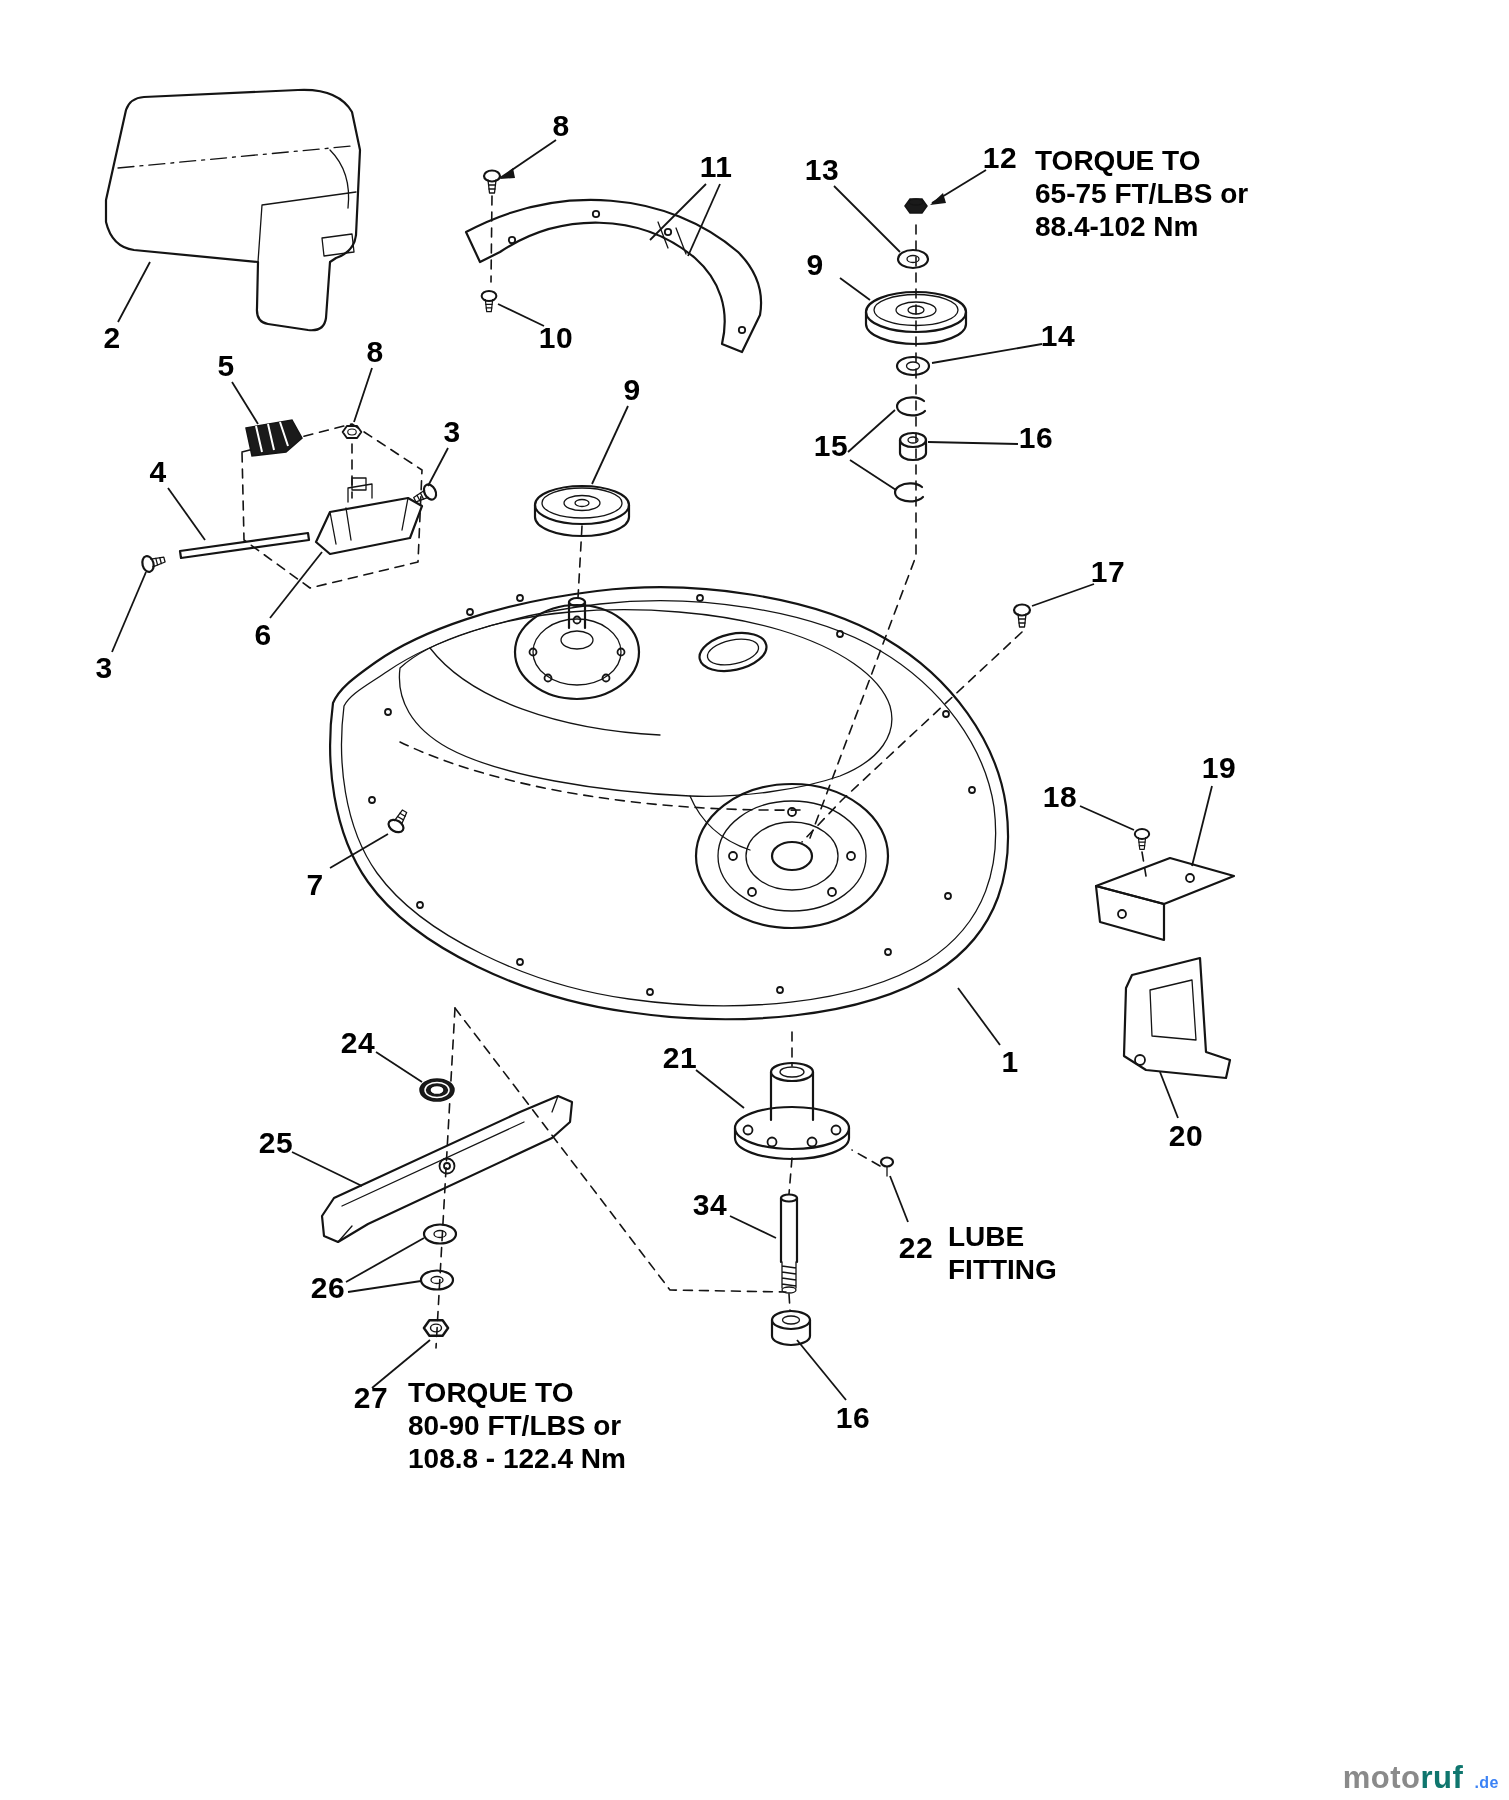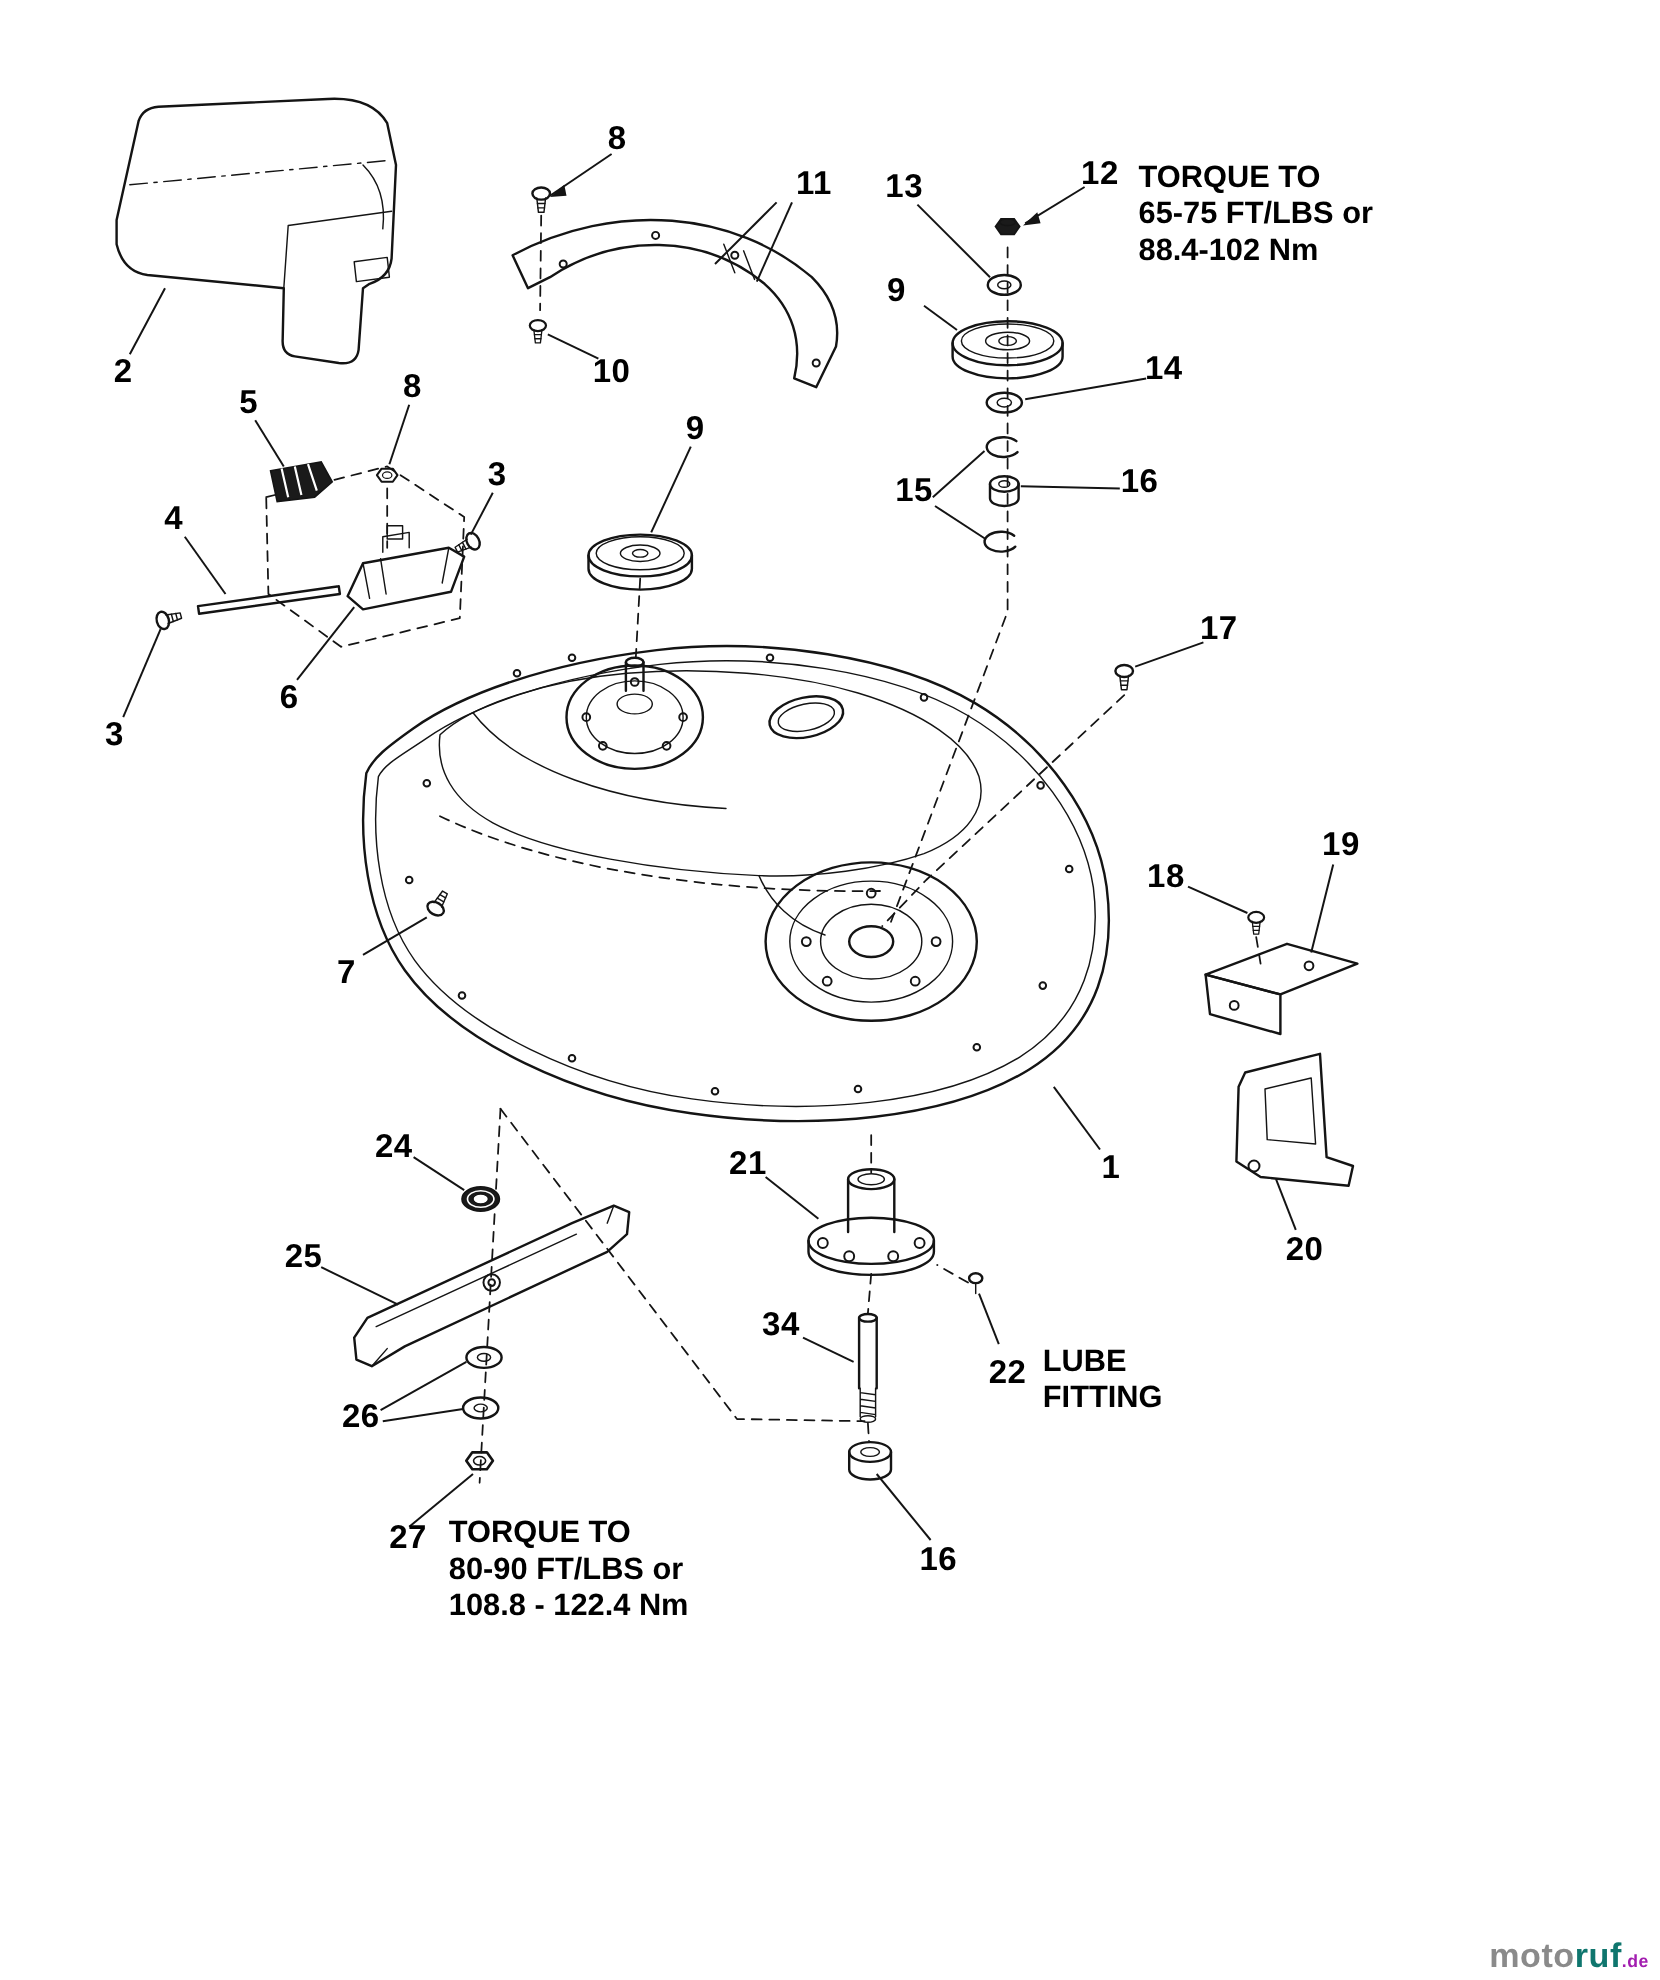--- a/index.html
+++ b/index.html
@@ -16,21 +16,21 @@
   .note {
     position:absolute; font-weight:bold; font-size:28px; color:#000;
     line-height:1.18; white-space:nowrap;
   }
   .watermark {
     position:absolute; right:10px; bottom:4px;
     font-weight:bold; font-size:31px; letter-spacing:0.5px;
   }
   .wm-gray { color:#8a8a8a; }
   .wm-red  { color:#0f766e; }
-  .wm-tld  { color:#a21caf; font-size:16px; font-weight:bold; }
+  .wm-tld  { color:#3b82f6; font-size:16px; font-weight:bold;margin-left:11px; }
 
   
   .ln   { fill:none; stroke:#141414; stroke-width:2.2; stroke-linejoin:round; stroke-linecap:round; }
   .thin { stroke-width:1.3; }
   .dash { stroke-dasharray:9 7; stroke-width:1.6; }
   .dkfill { fill:#1a1a1a; stroke:#141414; stroke-width:1.5; }
   .whfill { fill:#ffffff; }
   .leader { fill:none; stroke:#141414; stroke-width:1.8; }
   .hole { fill:none; stroke:#141414; stroke-width:1.8; }
 </style>
@@ -289,21 +289,21 @@
       <path class="leader" d="M 730,1216 L 776,1238"></path>
       <path class="leader" d="M 908,1222 L 890,1176"></path>
       <path class="leader" d="M 346,1282 L 424,1238"></path>
       <path class="leader" d="M 348,1292 L 421,1281"></path>
       <path class="leader" d="M 372,1388 L 430,1340"></path>
       <path class="leader" d="M 846,1400 L 797,1340"></path>
     </g>
   </svg>
 
   <div class="part-label" style="left:561px; top:126px;">8</div>
-  <div class="part-label" style="left:740px; top:167px;">11</div>
+  <div class="part-label" style="left:716px; top:167px;">11</div>
   <div class="part-label" style="left:1000px; top:158px;">12</div>
   <div class="part-label" style="left:822px; top:170px;">13</div>
   <div class="part-label" style="left:815px; top:265px;">9</div>
   <div class="part-label" style="left:1058px; top:336px;">14</div>
   <div class="part-label" style="left:831px; top:446px;">15</div>
   <div class="part-label" style="left:1036px; top:438px;">16</div>
   <div class="part-label" style="left:112px; top:338px;">2</div>
   <div class="part-label" style="left:226px; top:366px;">5</div>
   <div class="part-label" style="left:375px; top:352px;">8</div>
   <div class="part-label" style="left:452px; top:432px;">3</div>

